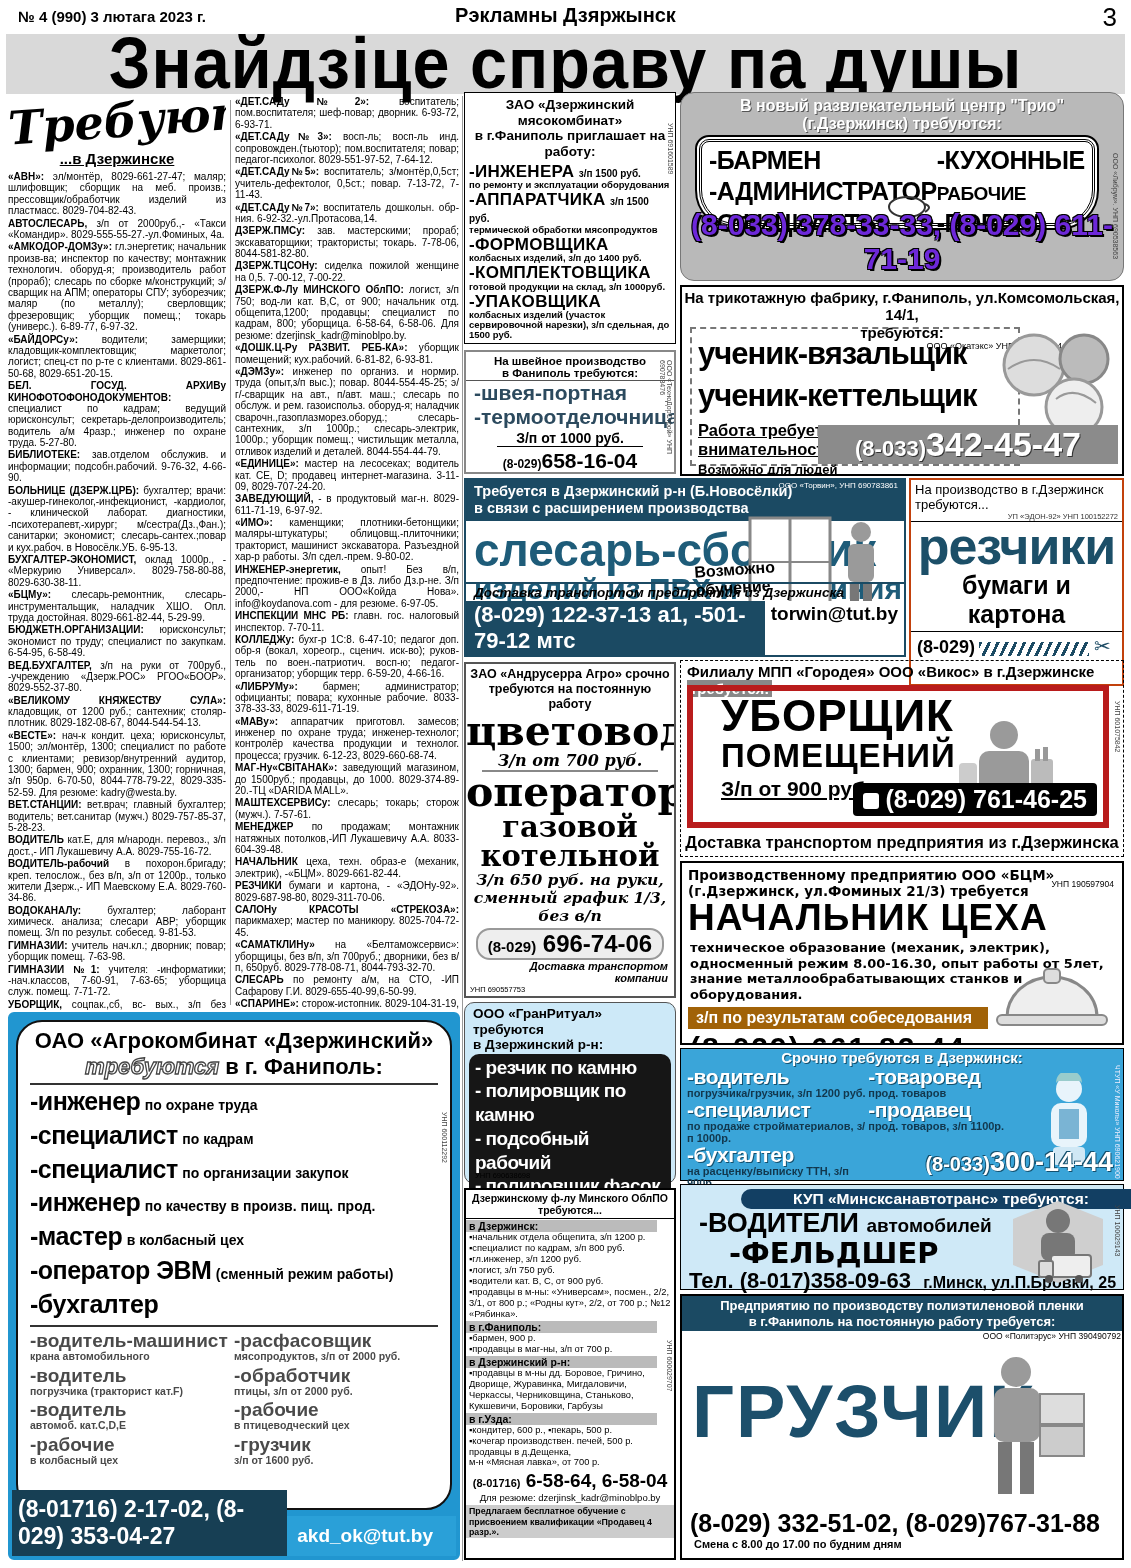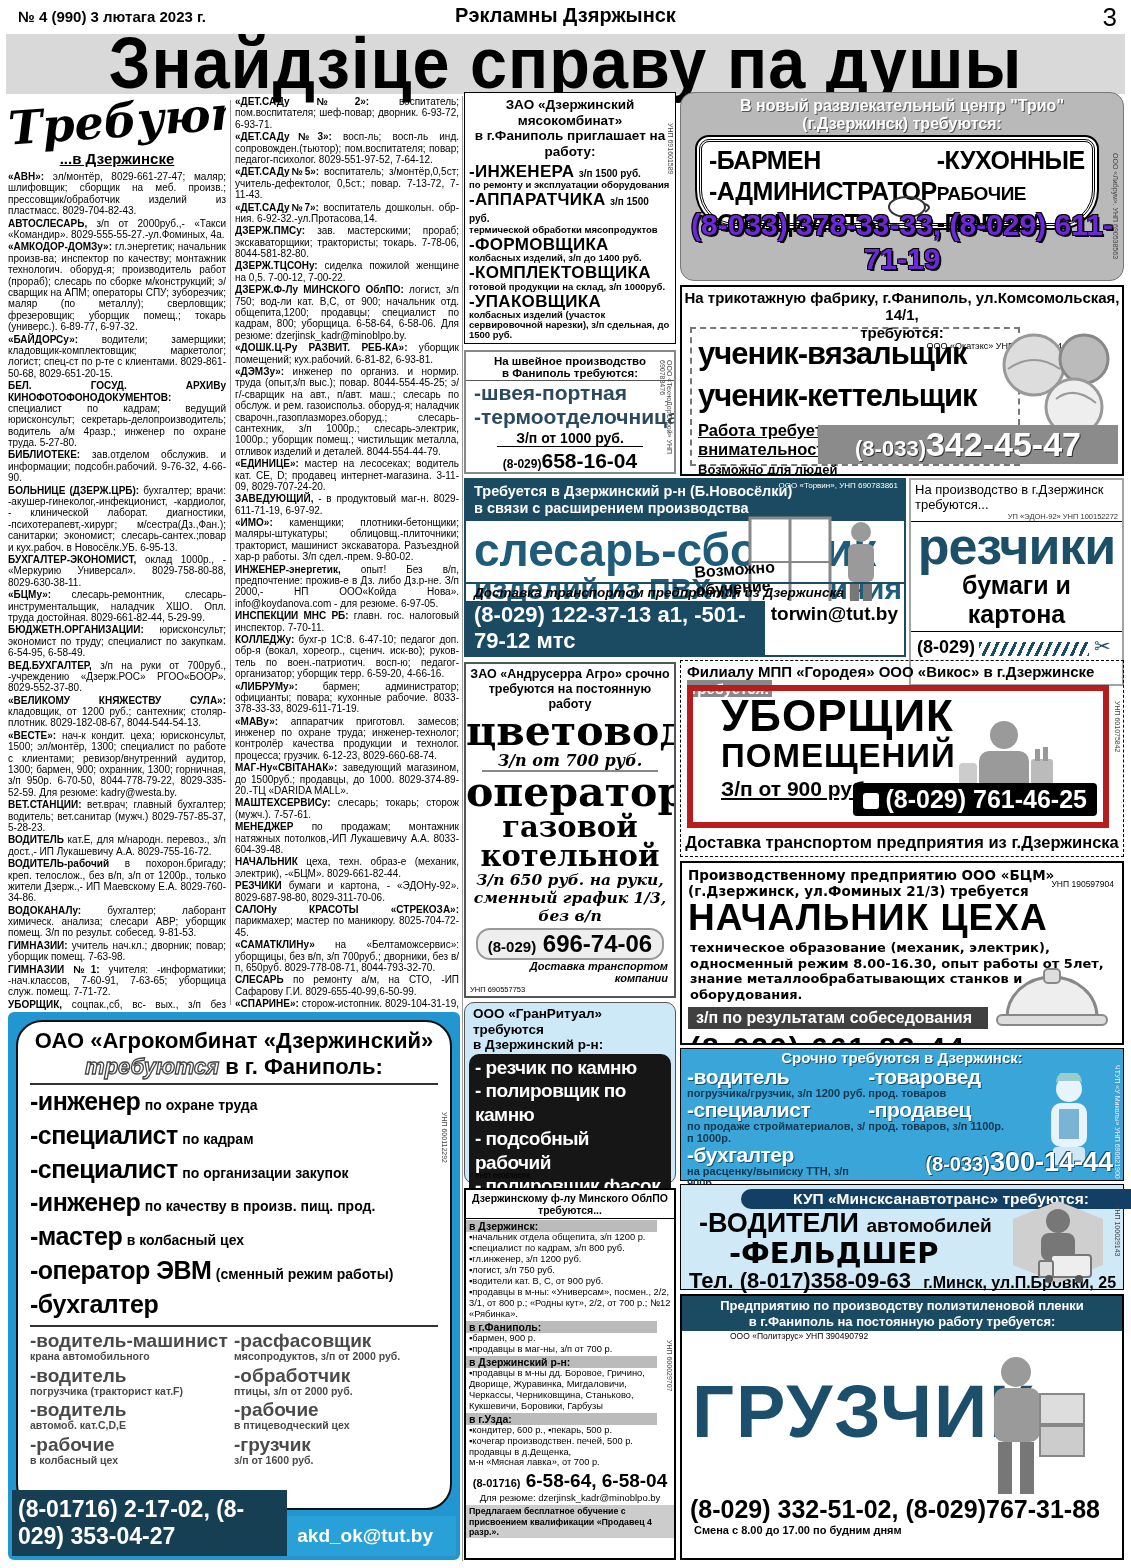--- a/index.html
+++ b/index.html
@@ -101,21 +101,21 @@
   .vik-tel{position:absolute;right:6px;bottom:6px;background:#000;color:#fff;font-weight:900;font-size:25px;
      padding:2px 10px;border-radius:4px;}
   .vik-foot{position:absolute;left:0;right:0;bottom:4px;text-align:center;font-weight:900;font-size:16.5px;}
   .vik-ill{position:absolute;right:24px;top:28px;width:150px;height:110px;}
 
   
   .bcm-h{font-weight:bold;font-size:13.5px;line-height:1.2;padding:4px 6px 0 6px;font-family:"DejaVu Sans",sans-serif;}
   .bcm-unp{position:absolute;right:8px;top:16px;font-size:8.5px;}
   .bcm-job{font-weight:900;font-size:37px;letter-spacing:1px;margin-left:6px;line-height:1.05;}
   .bcm-desc{font-weight:bold;font-size:13px;line-height:1.2;margin:2px 0 0 8px;font-family:"DejaVu Sans",sans-serif;}
-  .bcm-band{background:#404040;color:#fff;font-weight:900;font-size:16px;padding:2px 8px;width:300px;margin:4px 0 0 6px;}
+  .bcm-band{background:#a16207;color:#fff;font-weight:900;font-size:16px;padding:2px 8px;width:300px;margin:4px 0 0 6px;}
   .bcm-tel{font-weight:900;font-size:30px;margin:2px 0 0 8px;letter-spacing:2px;}
   .helmet{position:absolute;right:10px;bottom:6px;width:120px;height:80px;}
 
   
   .urgent{background:#3aa5d9;border:1px solid #000;color:#fff;}
   .urg-h{font-weight:900;font-size:15px;text-align:center;text-shadow:1px 1px 0 #14506e;}
   .urg-item .big{font-weight:900;font-size:21px;line-height:1;letter-spacing:-.5px;text-shadow:1px 1px 0 #14506e;}
   .urg-item .small{font-weight:900;font-size:11px;color:#12374d;line-height:1.1;}
   .urg-tel{position:absolute;right:10px;bottom:2px;font-weight:900;font-size:27px;color:#fff;
      text-shadow:-1px -1px 0 #14506e,1px 1px 0 #14506e;}
@@ -128,21 +128,21 @@
      width:400px;margin:4px auto 0 60px;text-align:center;padding:1px 0;}
   .mtr-job1{font-weight:900;font-size:27px;margin-left:18px;line-height:1.1;}
   .mtr-job1 small{font-size:19px;}
   .mtr-job2{font-weight:900;font-size:29px;margin-left:48px;line-height:1.0;font-family:"DejaVu Sans",sans-serif;}
   .mtr-tel{font-weight:900;font-size:22px;margin-left:8px;}
   .mtr-tel .addr{font-size:16px;}
   .truck{position:absolute;right:10px;top:14px;width:110px;height:86px;}
 
   
   .gz-head{background:#1b4a63;color:#fff;font-weight:900;font-size:13px;text-align:center;line-height:1.2;padding:2px 4px;}
-  .gz-firm{font-size:8.5px;padding-right:20px;margin-left:48px;}
+  .gz-firm{font-size:8.5px;text-align:right;padding-right:1px;margin-left:48px;}
   .gz-job{font-weight:900;font-size:74px;color:#1c4f6b;line-height:1.0;margin-left:10px;letter-spacing:2px;}
   .gz-tel{font-weight:900;font-size:25px;margin-left:8px;}
   .gz-note{font-weight:bold;font-size:11px;margin-left:12px;}
   .gz-ill{position:absolute;right:16px;top:56px;width:150px;height:150px;}
 
   
   .agro{border:4px solid #2196d0;border-radius:6px;background:#2196d0;padding-left:36px;}
   .agro-in{position:absolute;left:4px;right:4px;top:4px;bottom:46px;background:#fff;border:2px solid #111;border-radius:26px;padding:6px 12px;}
   .agro-t1{font-weight:900;font-size:22px;text-align:center;}
   .agro-t2{font-weight:900;font-size:22px;text-align:center;border-bottom:2px solid #333;padding-bottom:3px;}
@@ -390,21 +390,21 @@
 обучение</div>
     <div class="abs" style="left:0;right:0;bottom:0;">
       <div class="sles-foot" style="color:#000;">Доставка транспортом предприятия из Дзержинска</div>
       <div class="sles-telband">
         <div class="sles-tel">(8-029) 122-37-13 а1, -501-79-12 мтс</div>
         <div class="sles-mail">torwin@tut.by</div>
       </div>
     </div>
   </div>
 
-  <div class="adbox" style="left:909px;top:478px;width:215px;height:208px;border:2px solid #a3a3a3;">
+  <div class="adbox" style="left:909px;top:478px;width:215px;height:208px;border:2px solid #c2410c;">
     <div class="rez-h">На производство в г.Дзержинск требуются...</div>
     <div class="rez-firm">УП «ЭДОН-92» УНП 100152272</div>
     <div class="rez-job navy">резчики</div>
     <div class="rez-job2">бумаги и картона</div>
     <div style="padding:2px 6px 0 6px;">
       <span class="rez-pre">(8-029)</span>
       <span class="hatch"></span>
       <span style="font-size:20px;color:#1b4a63;">✂</span>
     </div>
 
@@ -566,21 +566,21 @@
     <div class="gz-firm">ООО «Политэрус»  УНП 390490792</div>
     <svg class="gz-ill" viewBox="0 0 150 150">
       <circle cx="60" cy="20" r="15" class="gray-sil"></circle>
       <rect x="38" y="36" width="46" height="54" rx="10" class="gray-sil"></rect>
       <rect x="84" y="42" width="44" height="30" fill="#ddd" stroke="#888" stroke-width="2"></rect>
       <rect x="84" y="74" width="44" height="30" fill="#ccc" stroke="#888" stroke-width="2"></rect>
       <rect x="42" y="90" width="14" height="52" class="gray-sil2"></rect>
       <rect x="64" y="90" width="14" height="52" class="gray-sil2"></rect>
     </svg>
     <div class="gz-job" style="margin-top:34px;">ГРУЗЧИК</div>
-    <div class="gz-tel" style="margin-top:46px;">(8-029) 332-51-02, (8-029)767-31-88</div>
+    <div class="gz-tel" style="margin-top:60px;">(8-029) 332-51-02, (8-029)767-31-88</div>
     <div class="gz-note">Смена с 8.00 до 17.00 по будним дням</div>
   </div>
 
   <div class="abs agro" style="left:8px;top:1012px;width:452px;height:548px;">
     <div class="agro-in">
       <div class="agro-t1">ОАО «Агрокомбинат «Дзержинский»</div>
       <div class="agro-t2"><span class="outline">требуются</span> <span>в г. Фаниполь:</span></div>
       <div>
 
           <div class="agro-item"><span class="big">-инженер</span> <span class="small">по охране труда</span></div>

